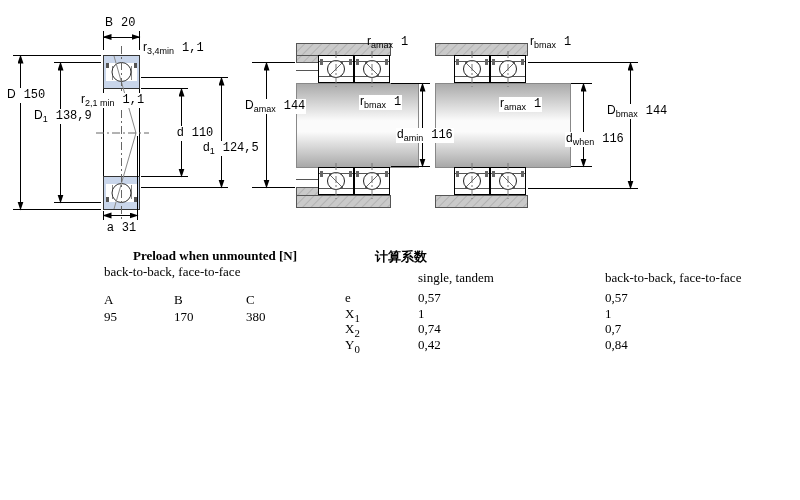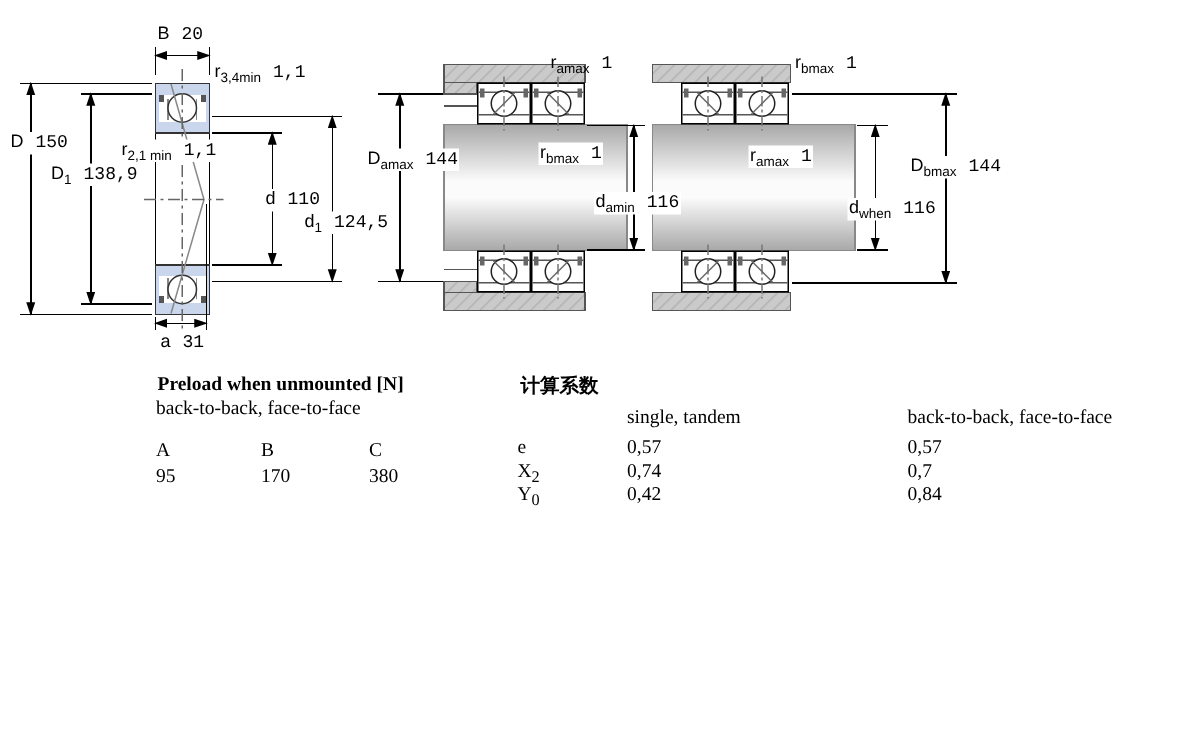--- a/index.html
+++ b/index.html
@@ -7,21 +7,21 @@
          font-family:"Liberation Sans",sans-serif;}
   .stage svg{position:absolute;left:0;top:0;}
   
   .dl{position:absolute;font:12px "Liberation Sans",sans-serif;color:#000;
       white-space:nowrap;background:#fff;padding:0 1px;line-height:13px;}
   .dl.nobg{background:transparent;}
   .dl sub{font-size:9px;line-height:1;}
   .dl .v{margin-left:8px;font-family:Liberation Mono, monospace;}
   
   .ser{position:absolute;font:13px "Liberation Serif","DejaVu Serif",serif;color:#000;white-space:nowrap;}
-  .ser.bold{font-weight:bold;}
+  .ser.bold{font-weight:bold;margin-left:28px;}
   .pgrid{position:absolute;display:grid;grid-template-columns:70px 72px 60px;
          font:13px "Liberation Serif","DejaVu Serif",serif;row-gap:1px;}
   .frow{height:15.6px;font:13px "Liberation Serif","DejaVu Serif",serif;white-space:nowrap;}
   .frow .c0{display:inline-block;width:73px;vertical-align:top;}
   .frow .c1{display:inline-block;width:187px;vertical-align:top;font-family:Liberation Serif, serif;}
   .frow .c2{display:inline-block;vertical-align:top;}
 </style>
 </head>
 <body>
 
@@ -190,18 +190,20 @@
   </div>
 
   <div class="ser bold" style="left:347px;top:248px">计算系数</div>
   <div class="frow" style="position:absolute;left:345px;top:270px">
     <span class="c0"></span><span class="c1">single, tandem</span><span class="c2">back-to-back, face-to-face</span>
   </div>
   <div style="position:absolute;left:345px;top:290px">
     <div class="frow">
       <span class="c0"><span>e</span><sub></sub></span><span class="c1">0,57</span><span class="c2">0,57</span></div>
     <div class="frow">
+      <span class="c0"><span>X</span><sub>1</sub></span><span class="c1">1</span><span class="c2">1</span></div>
+    <div class="frow">
       <span class="c0"><span>X</span><sub>2</sub></span><span class="c1">0,74</span><span class="c2">0,7</span></div>
     <div class="frow">
       <span class="c0"><span>Y</span><sub>0</sub></span><span class="c1">0,42</span><span class="c2">0,84</span></div>
   </div>
 
 </div>
 
 </body></html>

